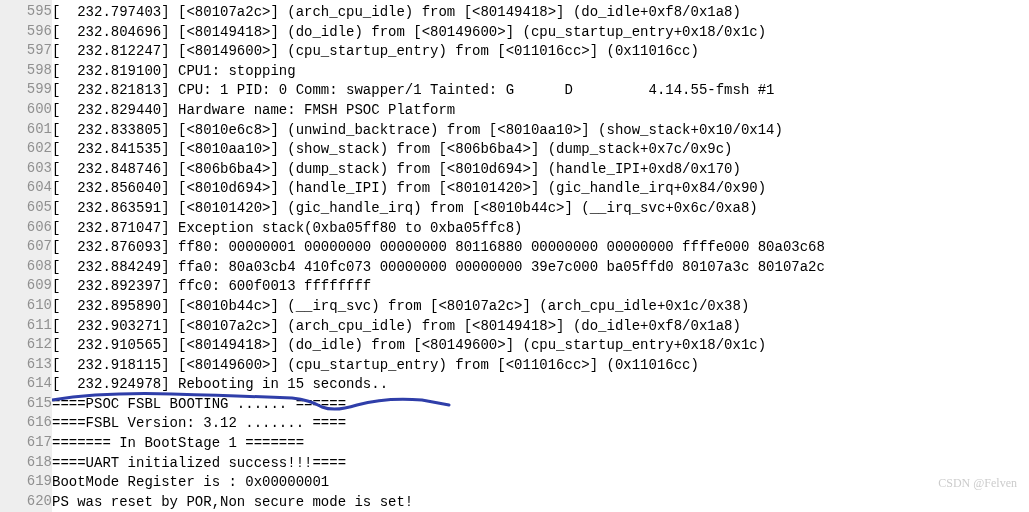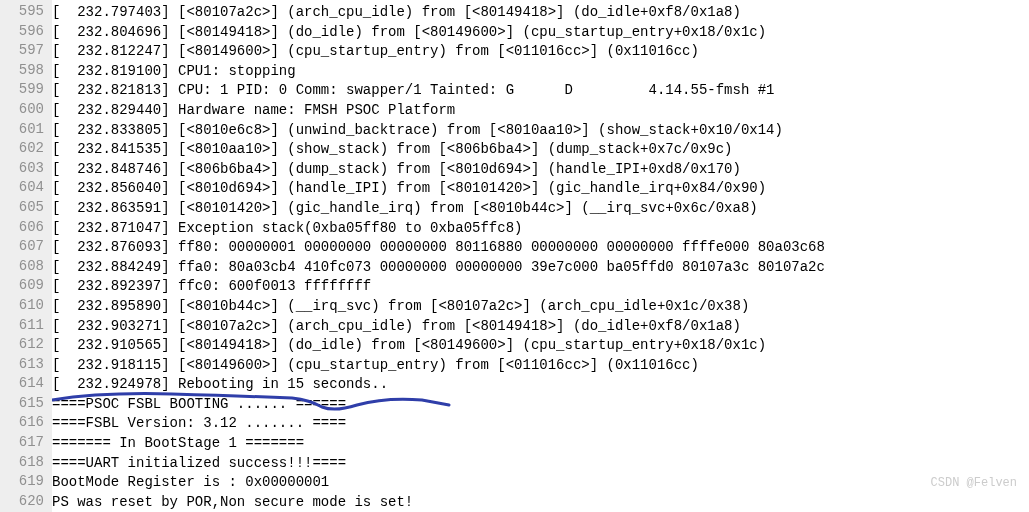--- a/index.html
+++ b/index.html
@@ -16,36 +16,36 @@
   position: relative;
 }
 .gutter {
   position: absolute;
   left: 0; top: 0;
   width: 52px;
   background: #eee;
   height: 512px;
   color: #909090;
   text-align: right;
-  padding-right: 8px;
+  padding-right: 0;
   padding-top: 2px;
 }
 .gutter div { height: 19.6px; }
 .content {
   position: absolute;
   left: 52px; top: 0;
   padding-left: 0;
   padding-top: 3px;
 }
 .content div { height: 19.6px; }
 .watermark {
   position: absolute;
   right: 12px;
   bottom: 18px;
-  font-family: Liberation Mono, monospace;
+  font-family: Liberation Serif, serif;
   font-size: 12px;
   color: #ccc;
 }
 svg.annotation {
   position: absolute;
   left: 52px;
   top: 0;
   pointer-events: none;
 }
 </style>

